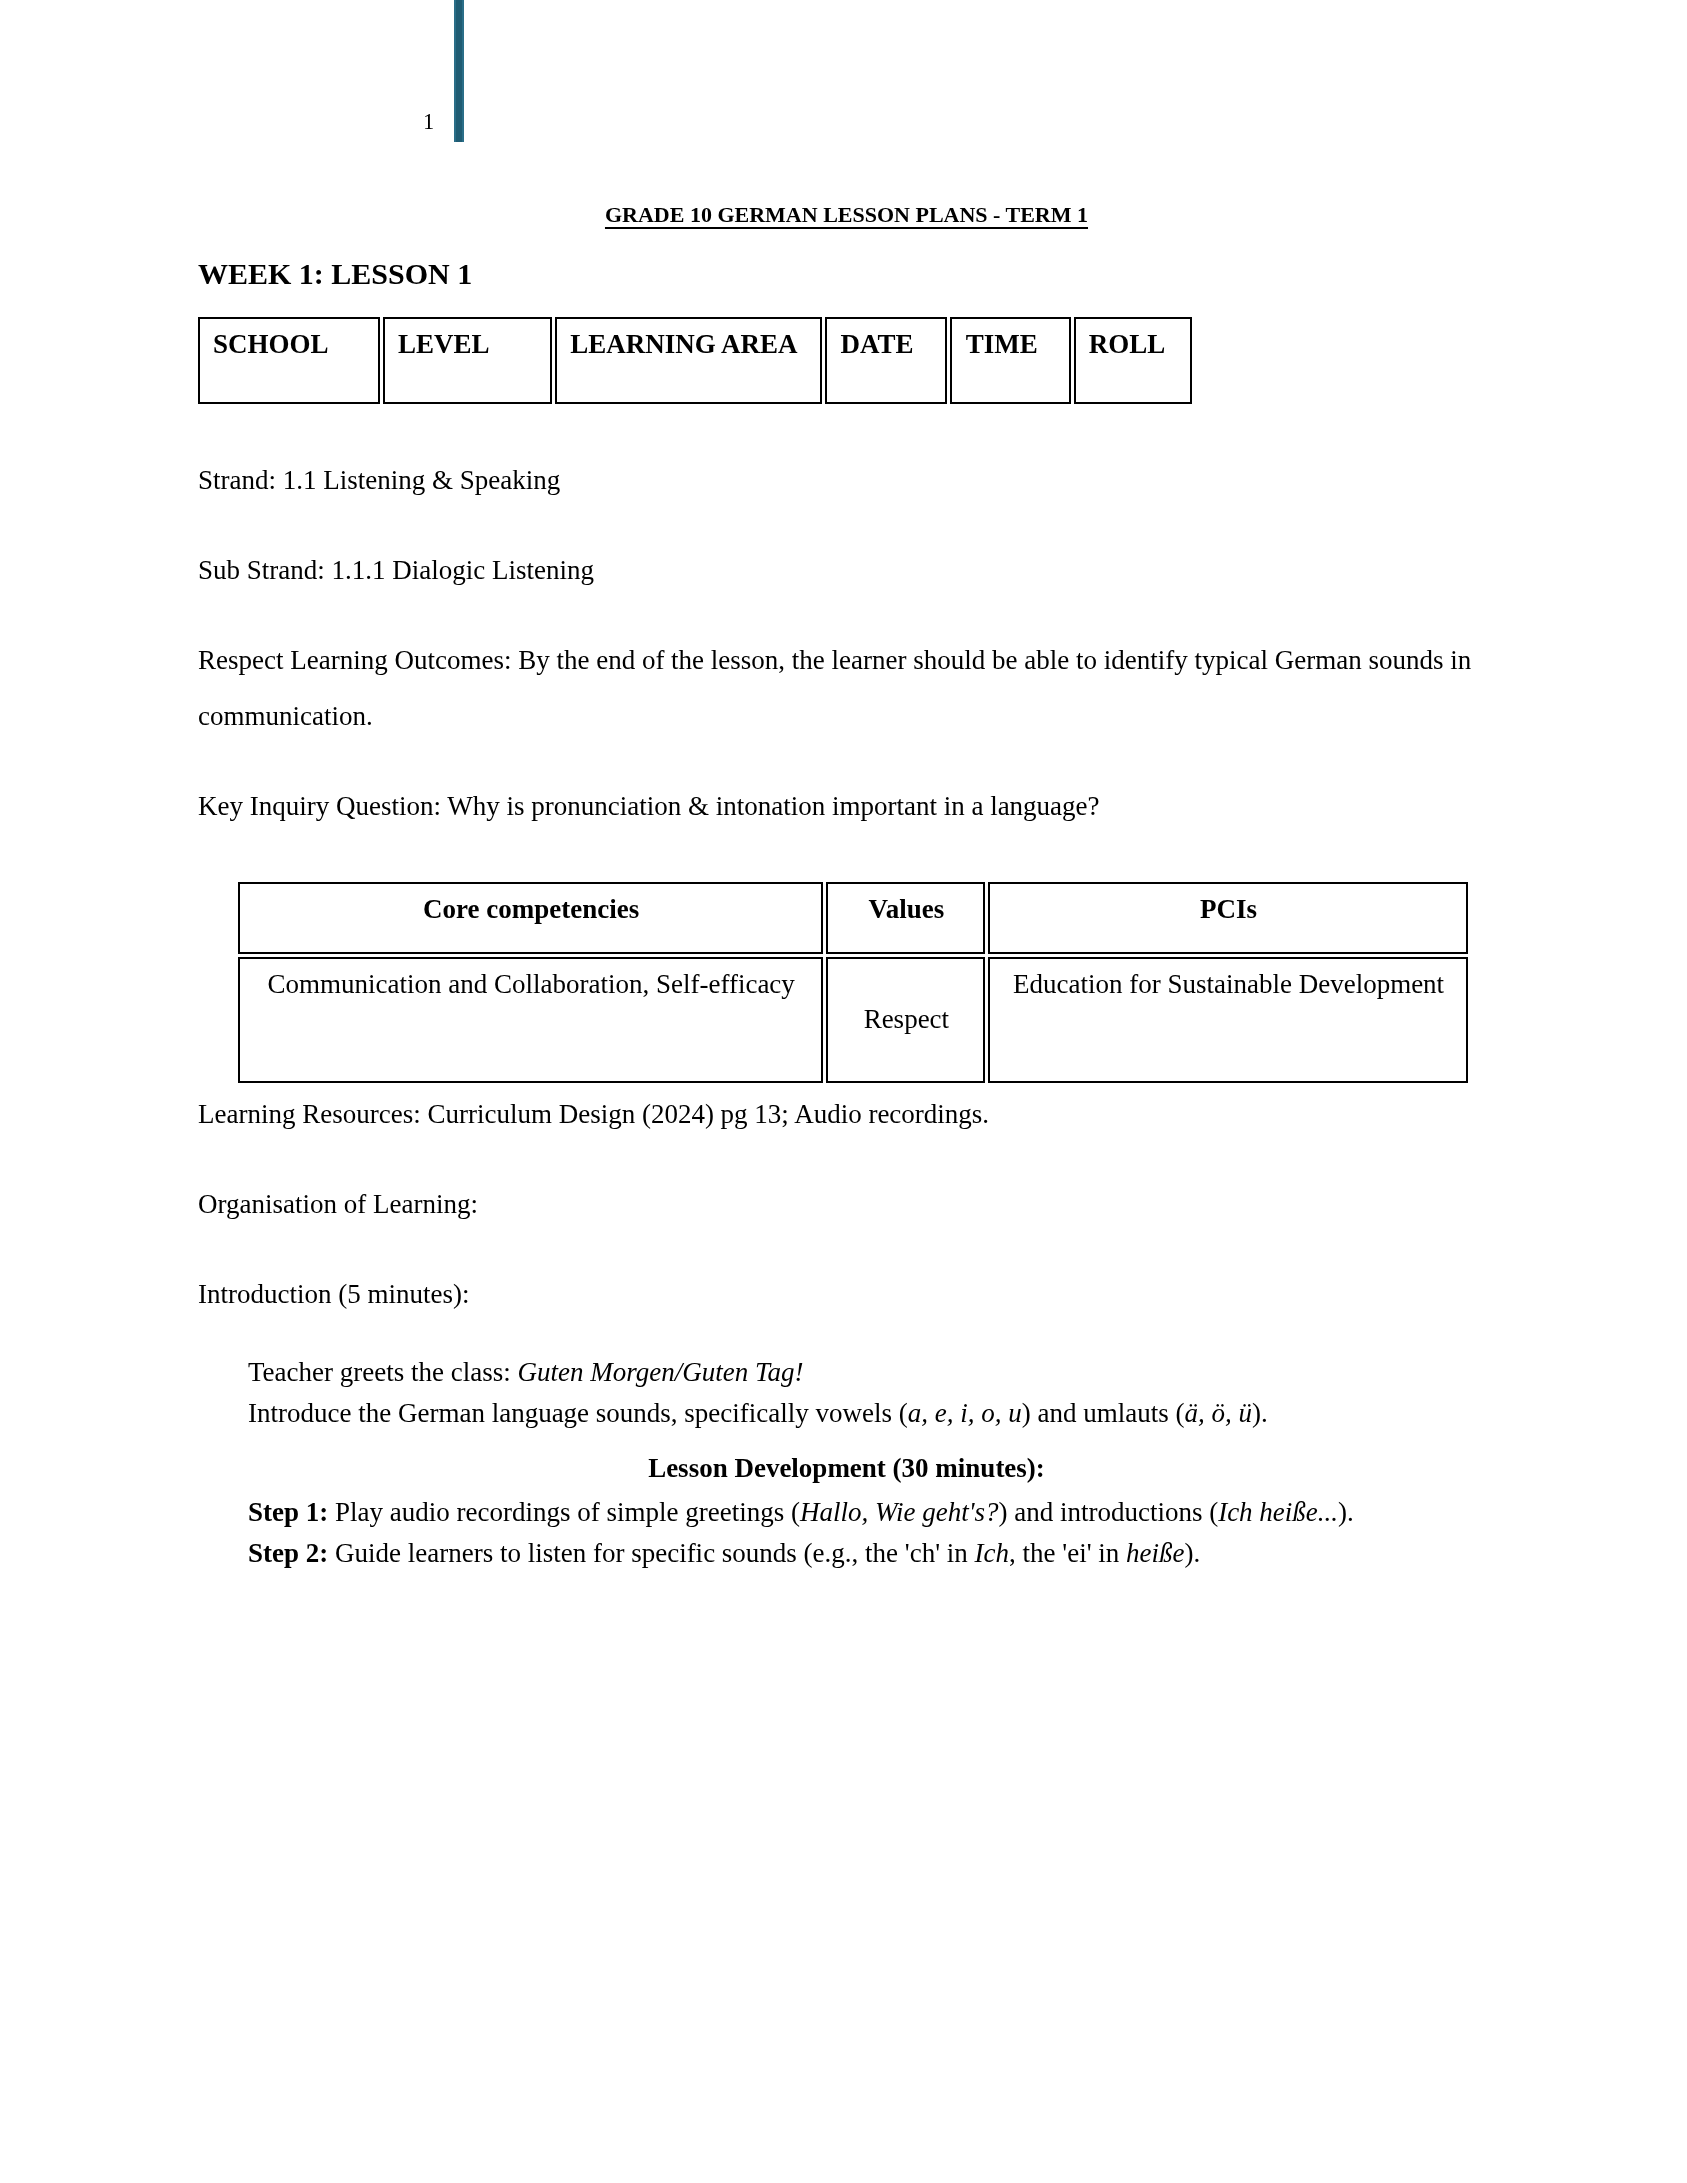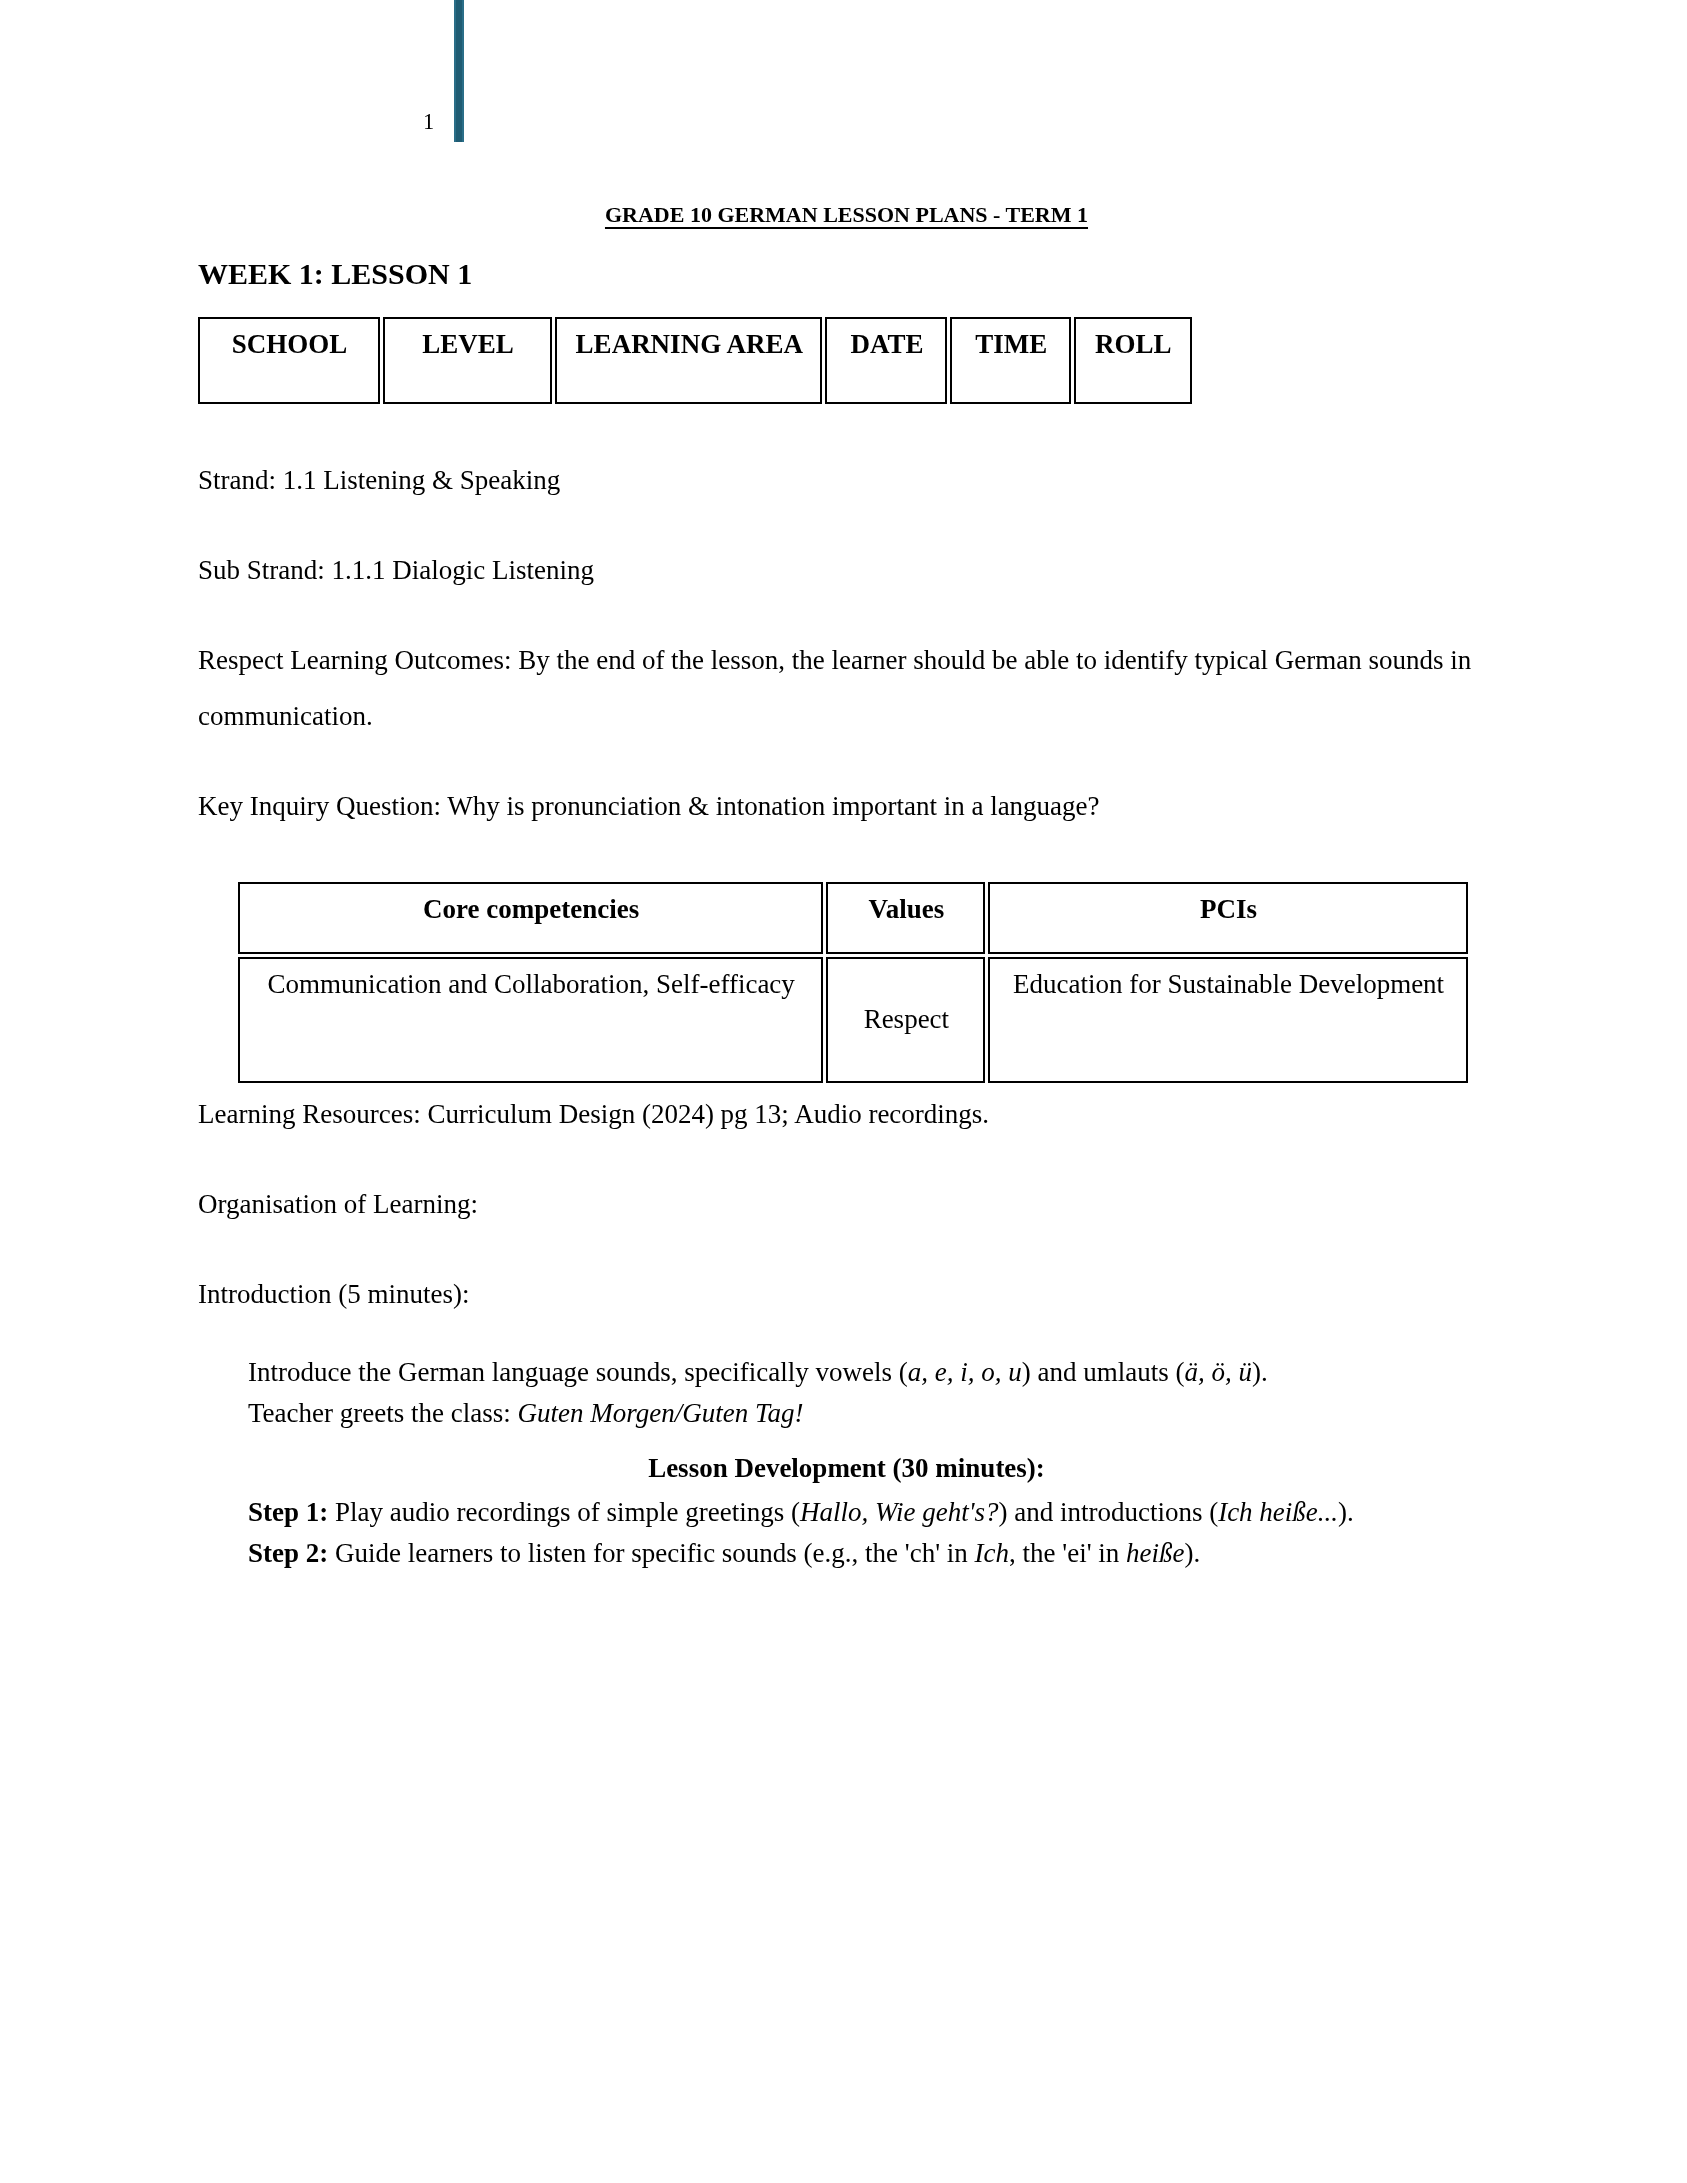--- a/index.html
+++ b/index.html
@@ -95,21 +95,21 @@
     vertical-align: top;
   }
   table.sheet td.hd {
     font-weight: bold;
   }
   table.sheet td.vmid {
     vertical-align: middle;
   }
 
   .tbl-info-wrap { margin-top: 22.5px; margin-left: -3.3px; }
-  .tbl-info td { height: 64px; text-align: center; }
+  .tbl-info td { height: 64px; }
   .tbl-info td.c-school { width: 153px; }
   .tbl-info td.c-level  { width: 140px; }
   .tbl-info td.c-area   { width: 238px; }
   .tbl-info td.c-date   { width: 93px; }
   .tbl-info td.c-time   { width: 91px; }
   .tbl-info td.c-roll   { width: 89px; }
 
   .tbl-ccs-wrap { margin-top: 0; margin-left: 37px; text-align: center; }
   .tbl-ccs td.c-cc   { width: 556px; }
   .tbl-ccs td.c-val  { width: 130px; }
@@ -204,22 +204,22 @@
       </table>
     </div>
 
     <p class="body">Learning Resources: Curriculum Design (2024) pg 13; Audio recordings.</p>
     <p class="body gap-before">Organisation of Learning:</p>
     <p class="body gap-before">Introduction (5 minutes):</p>
 
     <div class="sec-spacer-sm"></div>
 
     <div class="indent-block">
+      <p class="item hang"><span>Teacher greets the class: </span><span class="i">Guten Morgen/Guten Tag!</span></p>
       <p class="item hang"><span>Introduce the German language sounds, specifically vowels (</span><span class="i">a, e, i, o, u</span><span>) and umlauts (</span><span class="i">ä, ö, ü</span><span>).</span></p>
-      <p class="item hang"><span>Teacher greets the class: </span><span class="i">Guten Morgen/Guten Tag!</span></p>
     </div>
 
     <p class="body" style="line-height:48px;margin-top:10.6px;text-align:center;"><span class="b">Lesson Development (30 minutes):</span></p>
 
     <div class="indent-block">
       <p class="item hang"><span class="b">Step 1:</span><span> Play audio recordings of simple greetings (</span><span class="i">Hallo, Wie geht's?</span><span>) and introductions (</span><span class="i">Ich heiße...</span><span>).</span></p>
       <p class="item hang"><span class="b">Step 2:</span><span> Guide learners to listen for specific sounds (e.g., the 'ch' in </span><span class="i">Ich</span><span>, the 'ei' in </span><span class="i">heiße</span><span>).</span></p>
     </div>
 
   </div>

